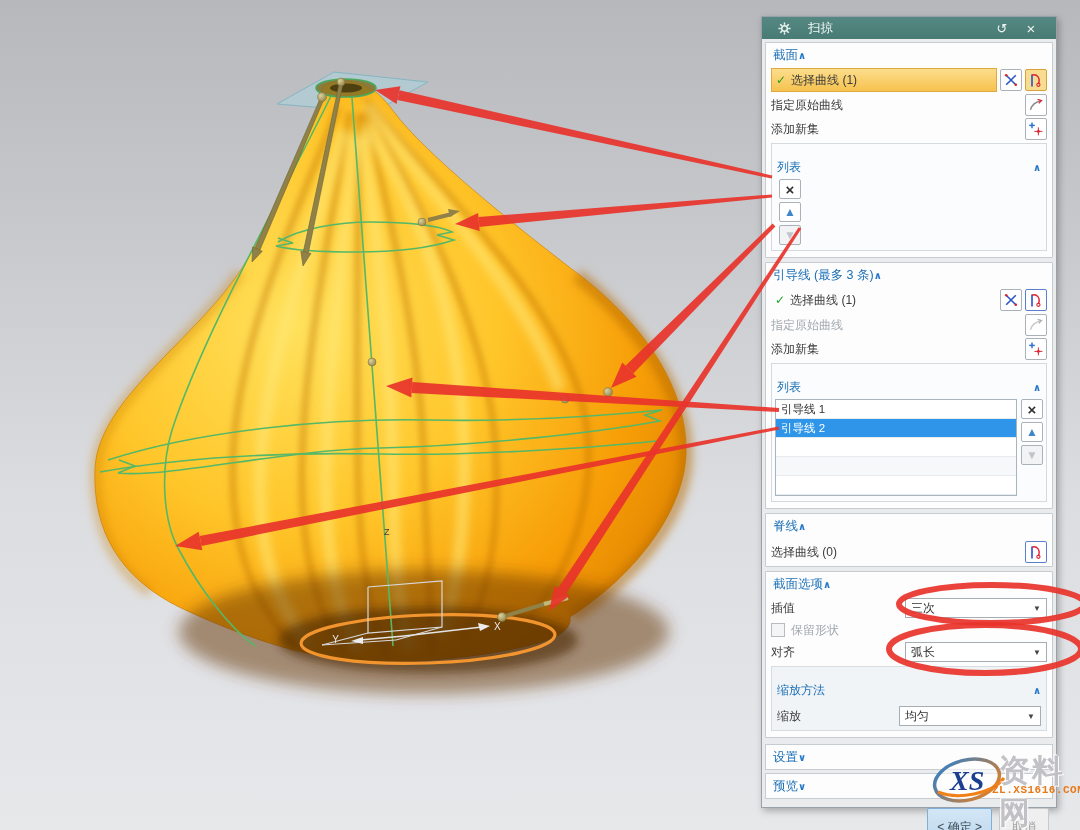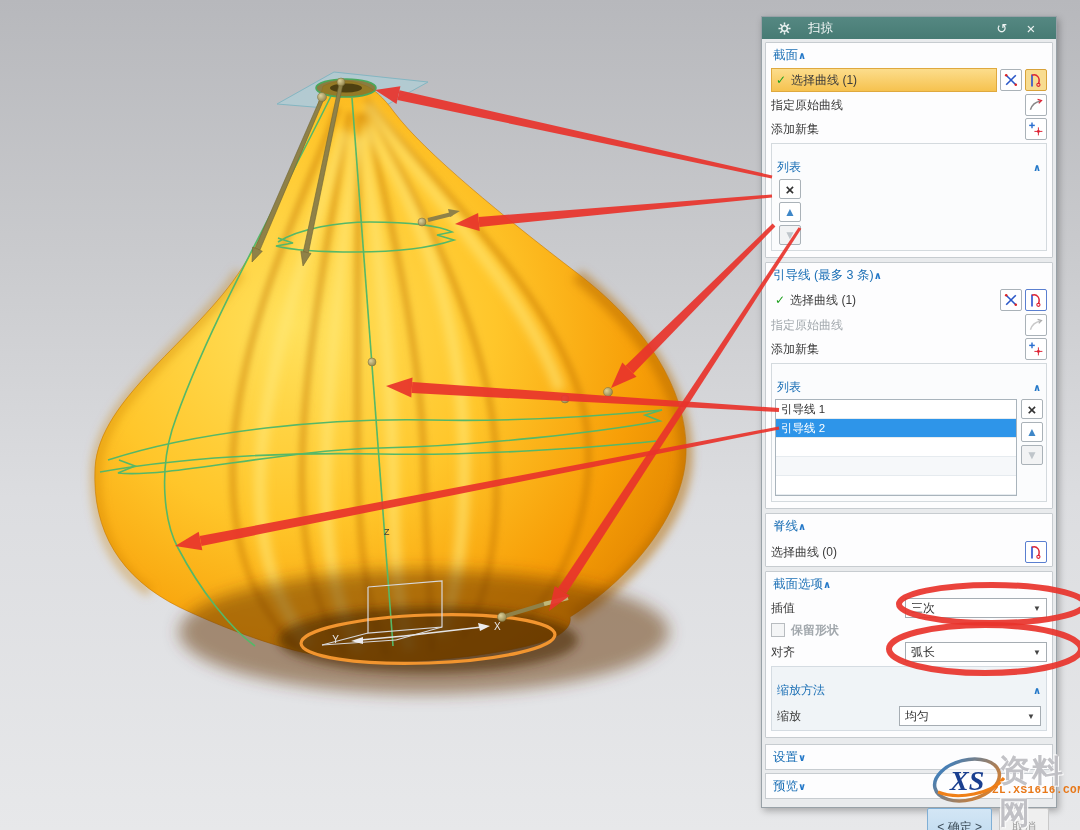--- a/index.html
+++ b/index.html
@@ -351,21 +351,21 @@
         <span>截面选项</span>
         <span class="chev">∧</span>
       </div>
       <div class="row">
         <span class="lbl">插值</span>
         <div class="dd">
           <span>三次</span>
           <span class="arr">▼</span>
         </div>
       </div>
-      <div class="row disabled" style="min-height:20px;font-weight:bold;">
+      <div class="row disabled" style="min-height:20px;">
         <span class="cbx"></span>
         <span class="lbl">保留形状</span>
       </div>
       <div class="row">
         <span class="lbl">对齐</span>
         <div class="dd">
           <span>弧长</span>
           <span class="arr">▼</span>
         </div>
       </div>

